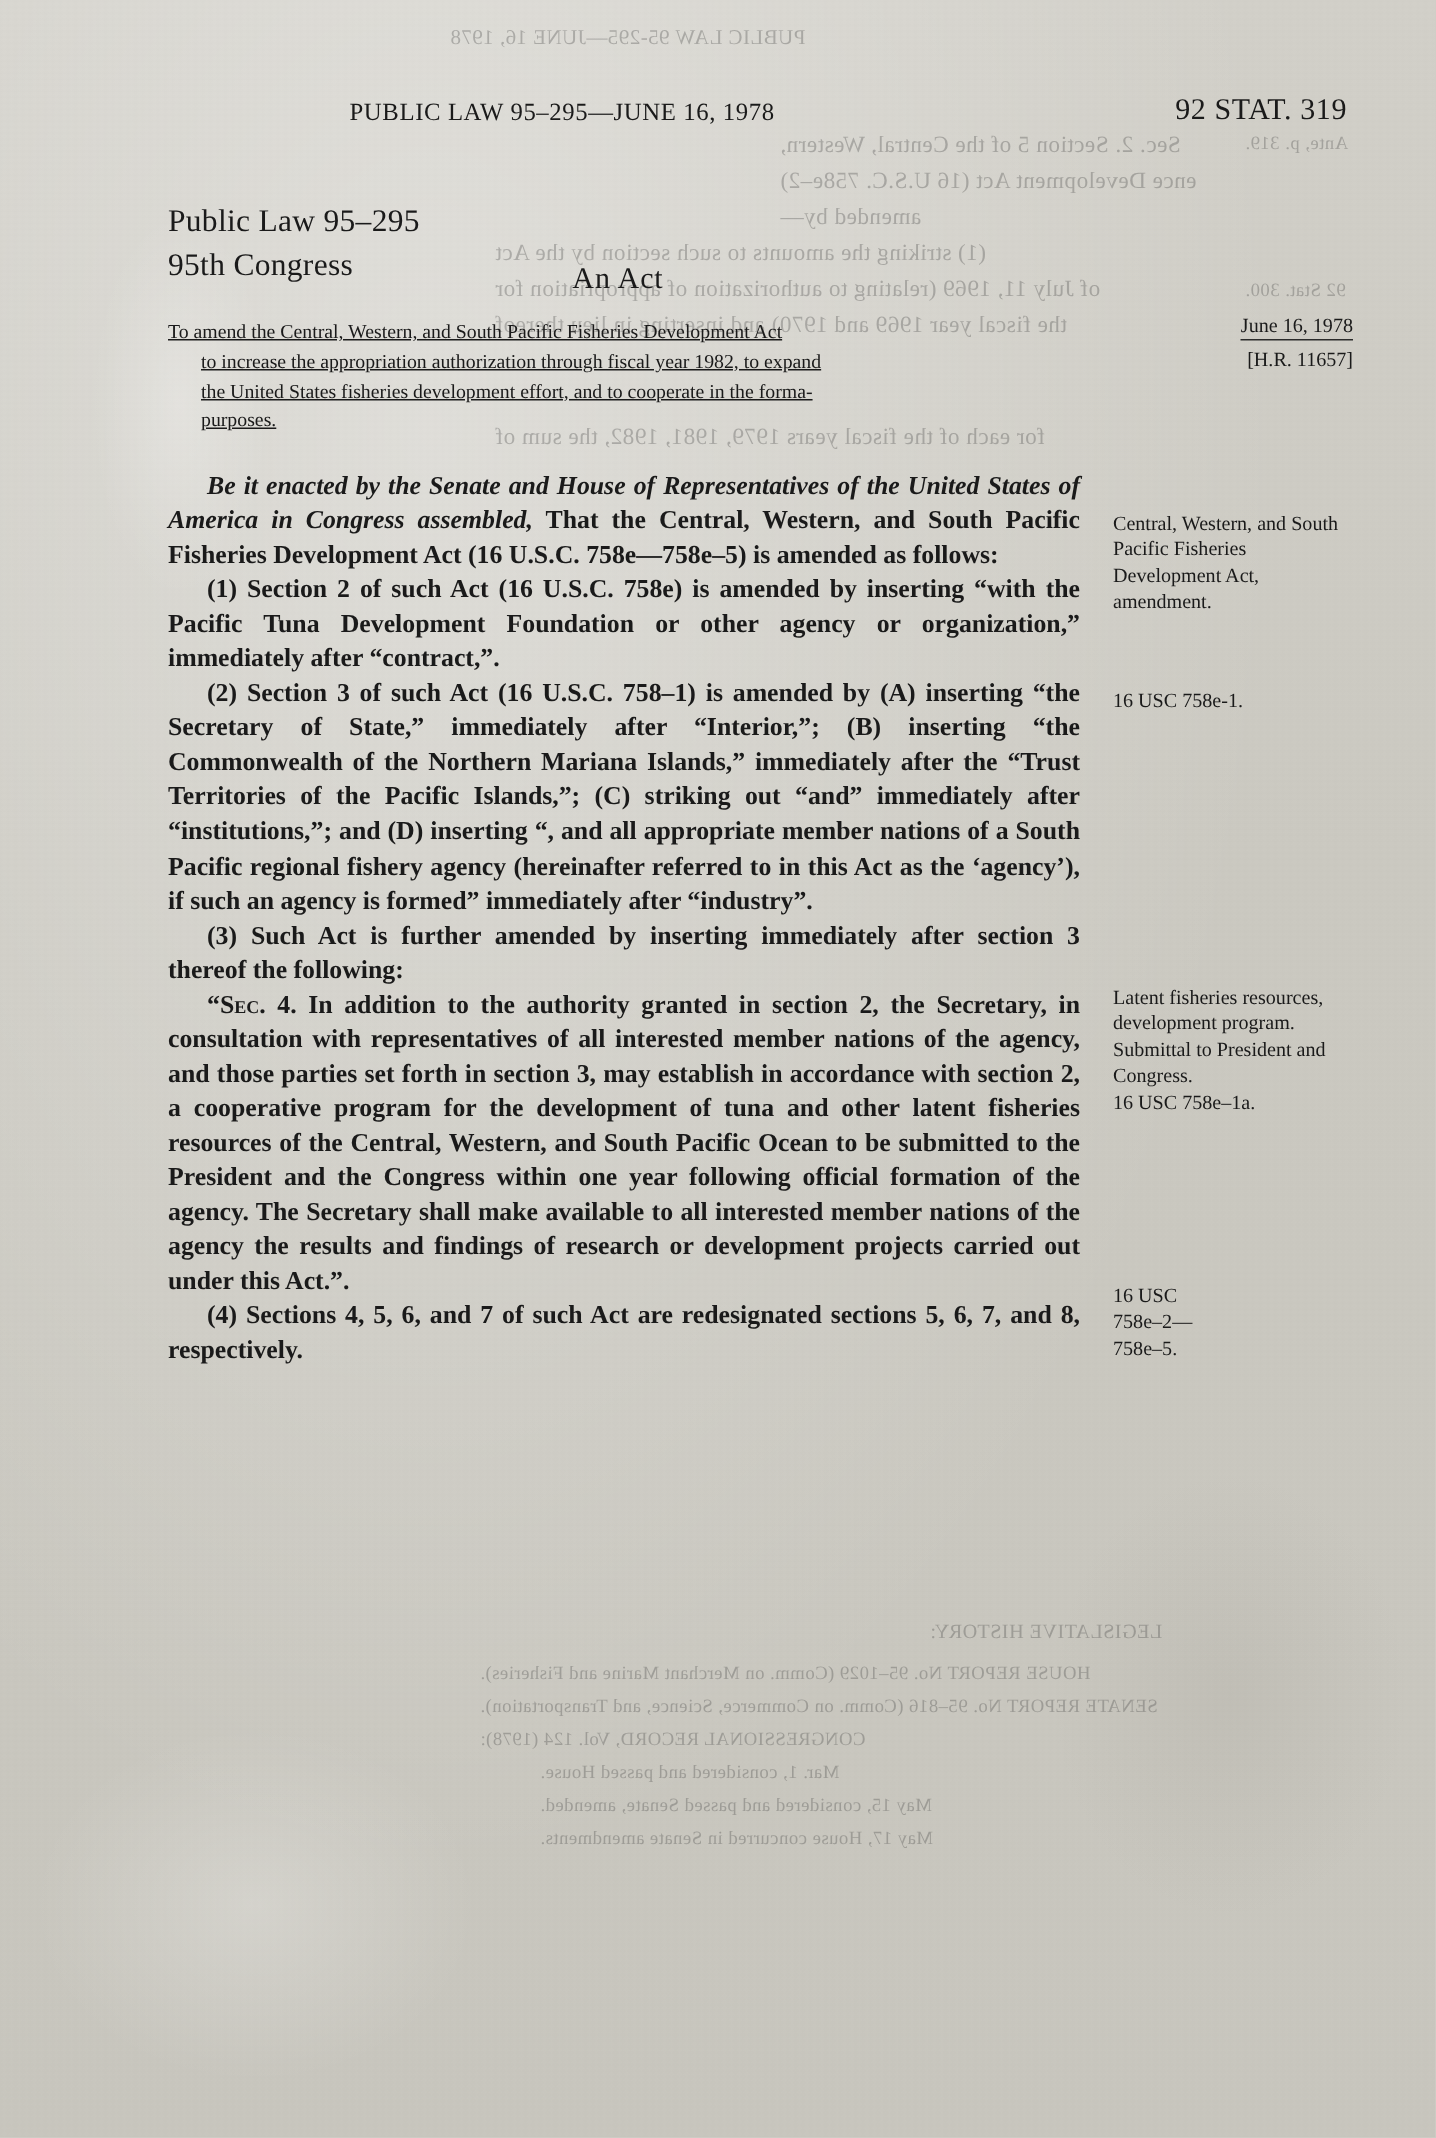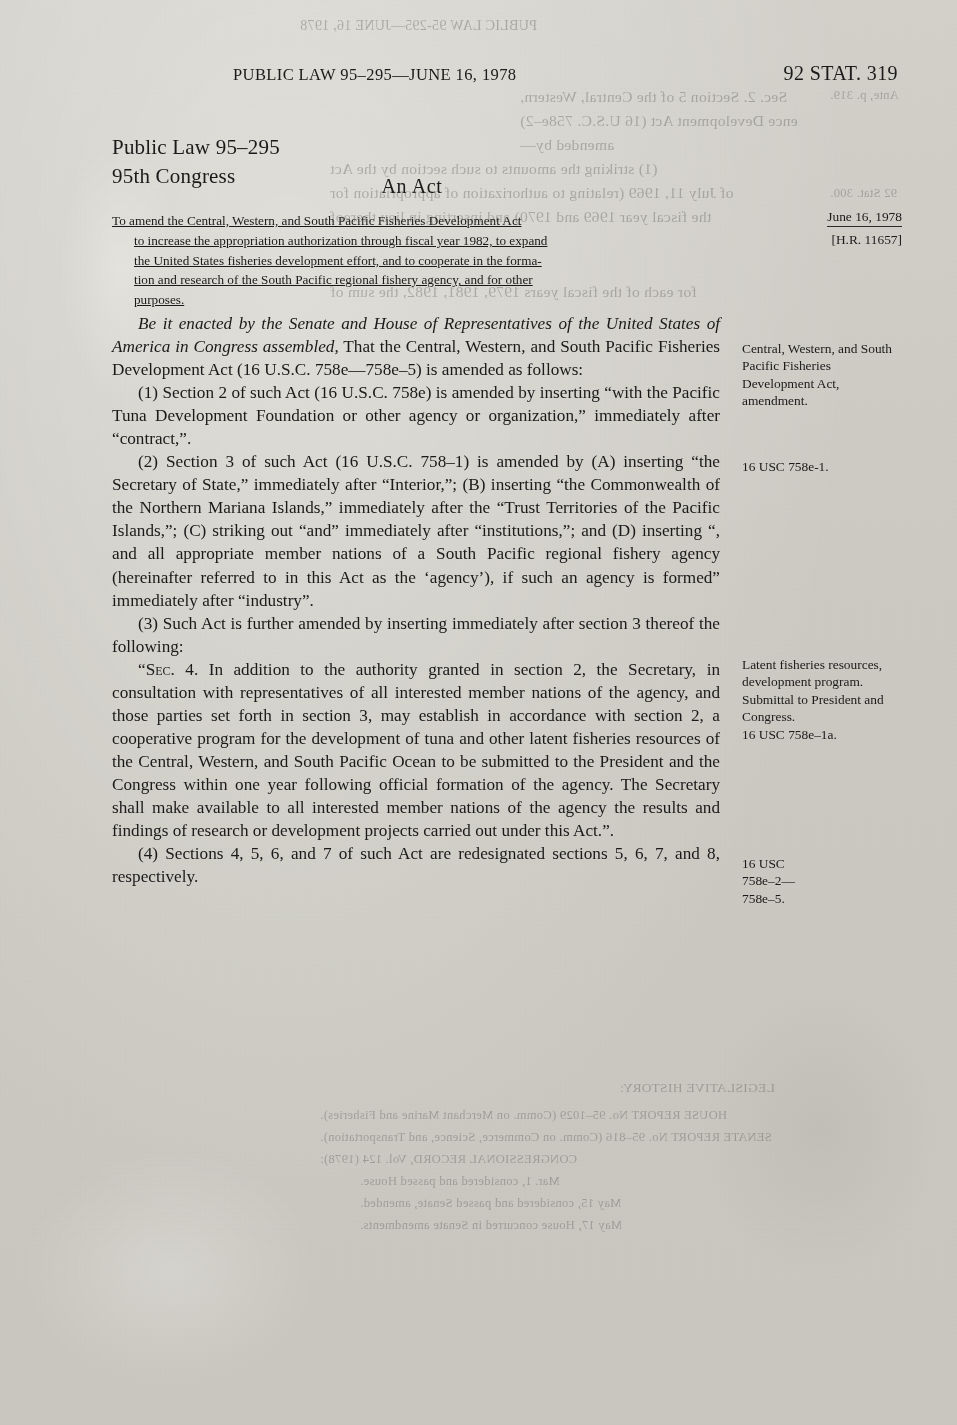--- a/index.html
+++ b/index.html
@@ -94,20 +94,21 @@
     position: absolute;
     left: 112px;
     top: 312px;
     width: 608px;
     font-size: 17.2px;
     line-height: 1.34;
     text-align: justify;
   }
   .body p {
     margin: 0;
+    font-weight: bold;
   }
   .body p.ind { text-indent: 26px; }
   .enacting {
     font-style: italic;
   }
   .sc { font-variant: small-caps; }
 
   
   .marginnote {
     position: absolute;
@@ -209,21 +210,20 @@
       <div>Public Law 95–295</div>
       <div>95th Congress</div>
     </div>
 
     <div class="anact">An Act</div>
 
     <div class="summary">
       <p>To amend the Central, Western, and South Pacific Fisheries Development Act</p>
       <p class="ind">to increase the appropriation authorization through fiscal year 1982, to expand</p>
       <p class="ind">the United States fisheries development effort, and to cooperate in the forma-</p>
-      <p class="ind">tion and research of the South Pacific regional fishery agency, and for other</p>
       <p class="ind">purposes.</p>
     </div>
 
     <div class="marginnote mn-date">
       <span class="d">June 16, 1978</span>
       <span class="hr">[H.R. 11657]</span>
     </div>
 
     <div class="marginnote mn-act">Central, Western, and South Pacific Fisheries Development Act, amendment.</div>
     <div class="marginnote mn-usc1">16 USC 758e-1.</div>

